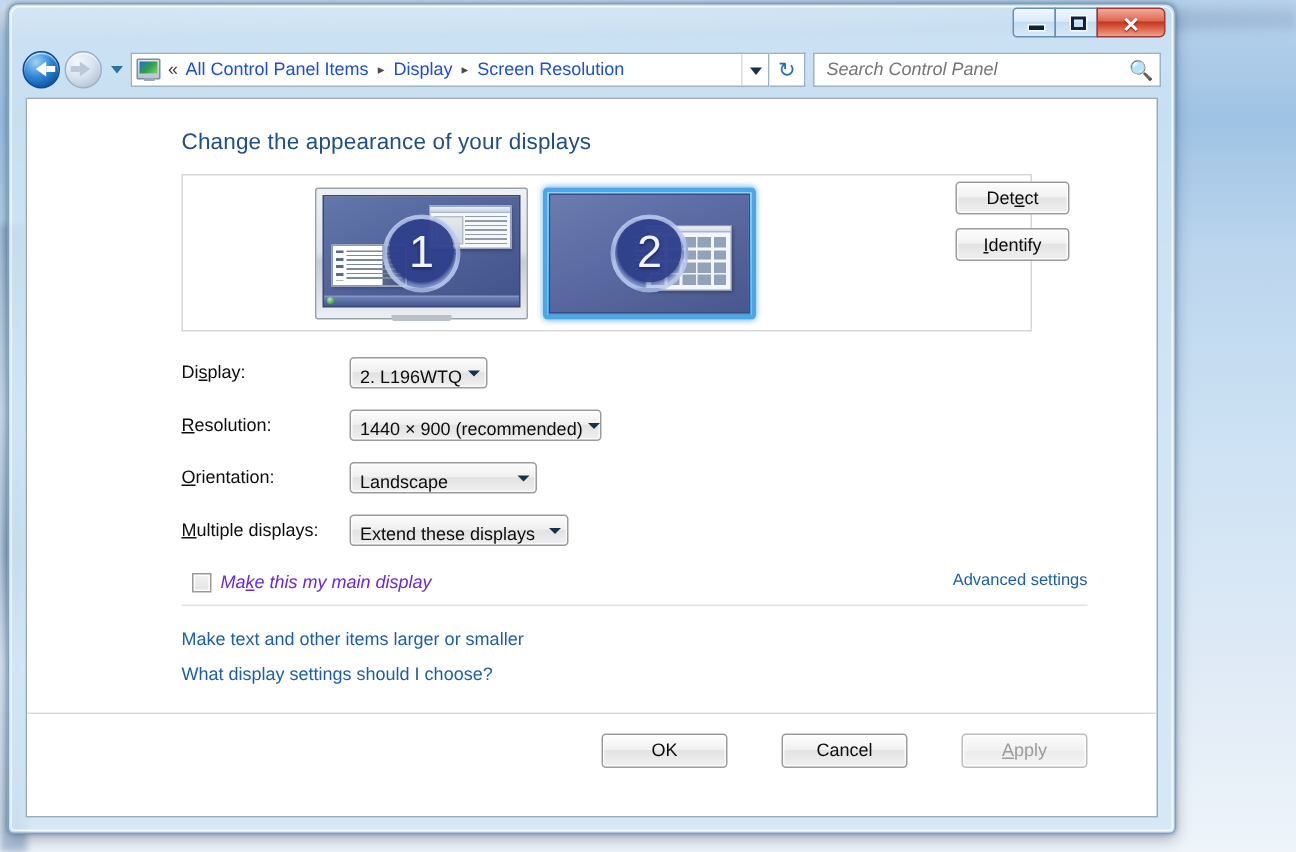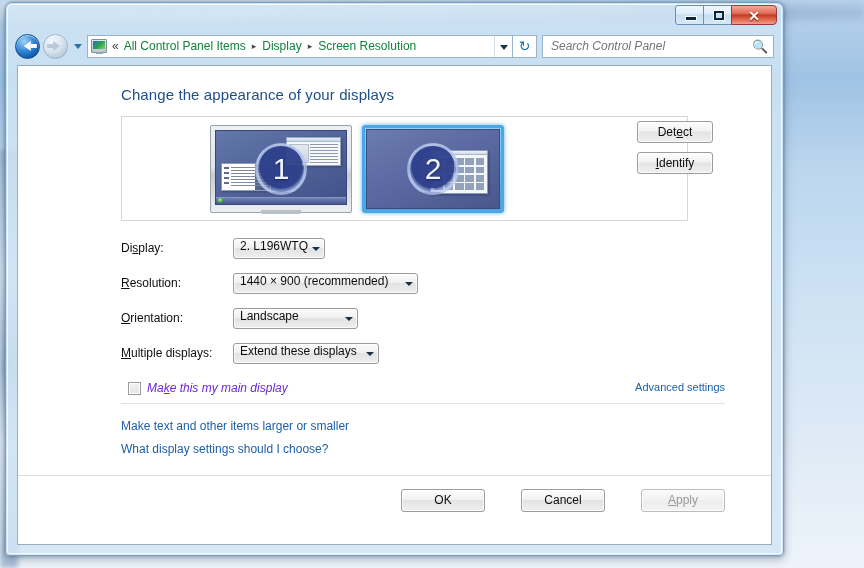--- a/index.html
+++ b/index.html
@@ -162,21 +162,21 @@
   .monitor-icon::before{
     content:""; position:absolute; left:1px; top:1px; right:1px; bottom:3px;
     background: linear-gradient(135deg,#1f6fd0 0%, #2f9f4a 52%, #7fd46a 100%);
   }
   .monitor-icon::after{
     content:""; position:absolute; left:4px; bottom:-2px; width:7px; height:2px;
     background:#97a6b4;
   }
   .crumb-sep-dbl{ color:#3a3a3a; font-size:12px; padding:0 4px 0 2px; }
   .crumb {
-    font-size: 12px; color: #15803d; white-space: nowrap;
+    font-size: 12px; color: #1d4ed8; white-space: nowrap;
     padding: 2px 1px; cursor: pointer;
   }
   .crumb-sep {
     color:#4a4a4a; font-size:9px; padding:0 5px; flex:none;
   }
   #addr-spacer { flex:1 1 auto; }
   #addr-dropdown {
     width: 18px; height:21px; position:relative; flex:none; cursor:pointer;
     border-left:1px solid #d4dee7;
   }
@@ -378,21 +378,21 @@
   }
   .form-label{
     font-size:12px; color:#0d0d0d; white-space:nowrap;
   }
   .combo{
     position:absolute;
     height:21px;
     background: linear-gradient(180deg,#fcfcfc 0%,#f0f0f0 46%,#e2e2e2 50%,#efefef 100%);
     border:1px solid #9b9b9b;
     border-radius:3px;
-    display:flex; align-items:flex-start;
+    display:flex; align-items:flex-end;
     padding-left:6px;
     font-size:12px; color:#0c0c0c;
     cursor:pointer;
     box-shadow: inset 0 0 0 1px rgba(255,255,255,.7);
   }
   .combo .cval{ flex:1 1 auto; white-space:nowrap; }
   .combo .carrow{
     flex:none; width:16px; height:19px; position:relative;
   }
   .combo .carrow::after{
@@ -400,21 +400,21 @@
     border-left:4px solid transparent; border-right:4px solid transparent;
     border-top:4px solid #16324b;
   }
 
   #row-display   { top:175px; }
   #row-resolution{ top:210px; }
   #row-orientation{ top:245px; }
   #row-multiple  { top:280px; }
 
   #combo-display    { left:215px; top:172px; width: 92px; }
-  #combo-resolution { left:215px; top:207px; width:185px; }
+  #combo-resolution { left:215px; top:207px; width:168px; }
   #combo-orientation{ left:215px; top:242px; width:125px; }
   #combo-multiple   { left:215px; top:277px; width:146px; }
 
   
   #main-display-row{
     position:absolute; left:110px; top:315px;
     display:flex; align-items:center; gap:6px; cursor:pointer;
   }
   .checkbox{
     width:13px; height:13px; flex:none;

